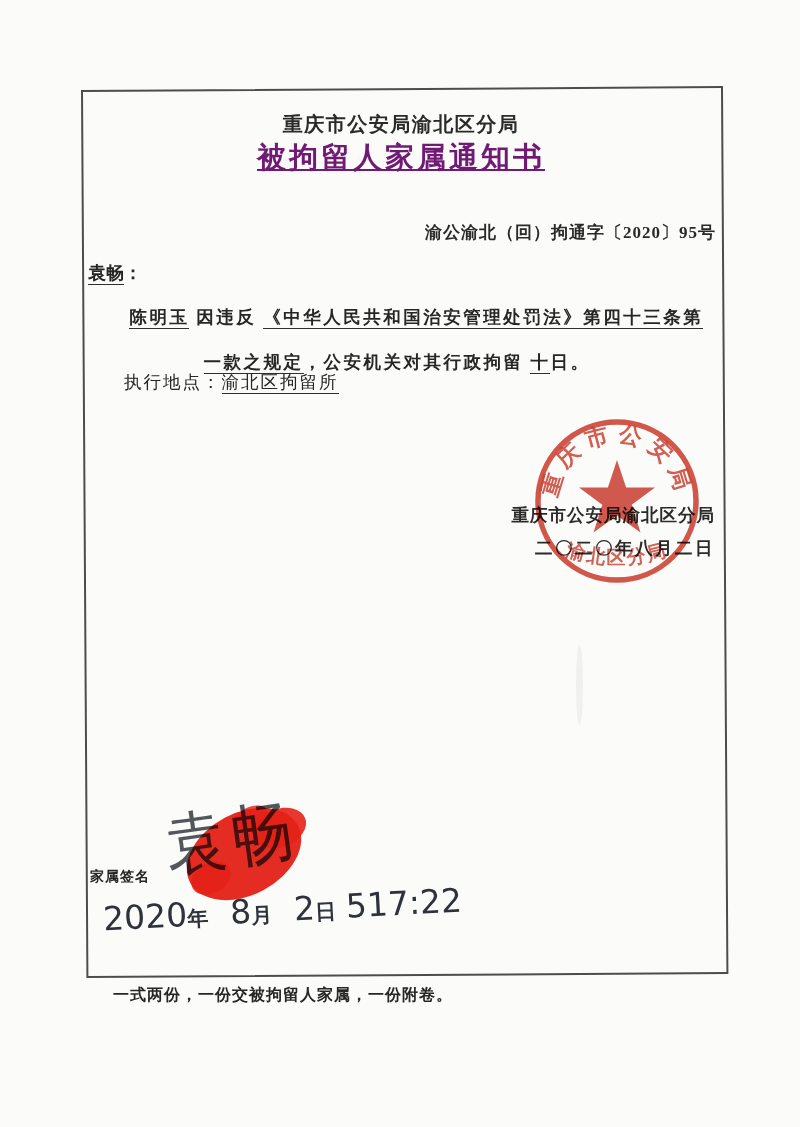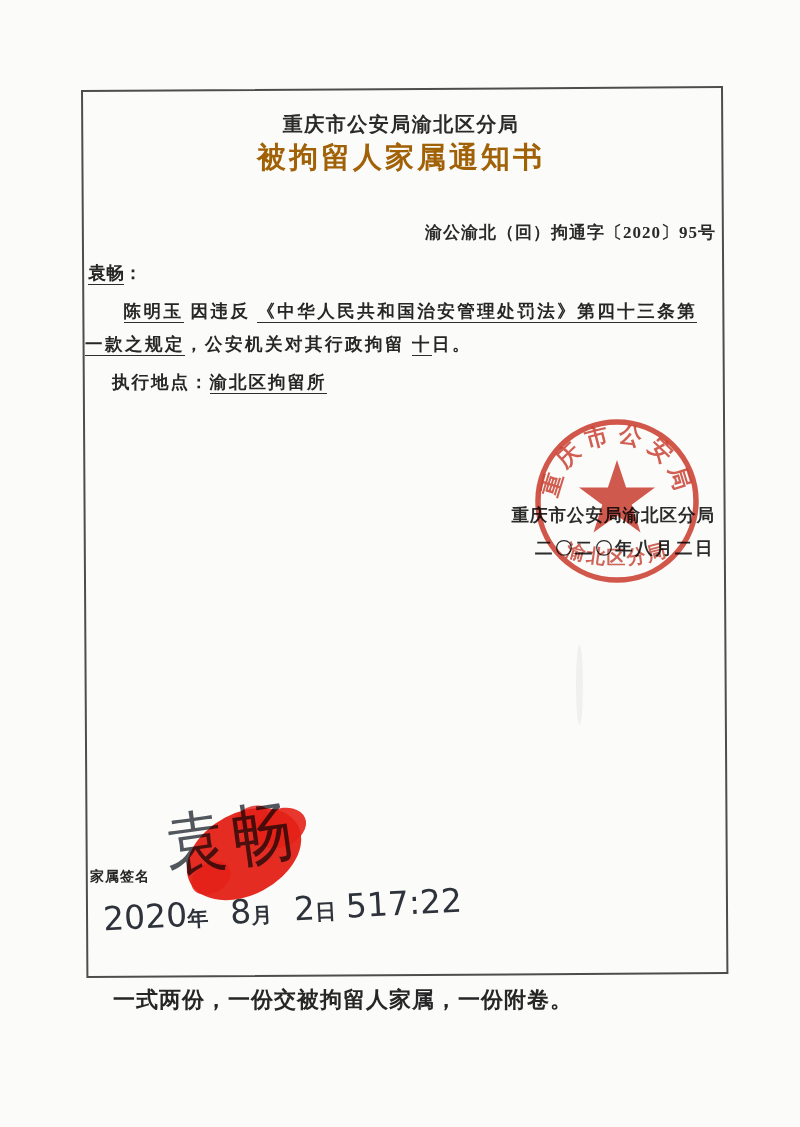--- a/index.html
+++ b/index.html
@@ -17,38 +17,39 @@
     transform:rotate(-0.35deg);
     transform-origin:top left;
     background:transparent;
   }
   .agency-header{
     left:80px;top:111px;width:642px;text-align:center;
     font-size:20px;font-weight:700;letter-spacing:1.5px;color:#2a2a2a;
   }
   .notice-title{
     left:80px;top:138px;width:642px;text-align:center;
-    font-size:29px;font-weight:700;letter-spacing:3px;color:#a16207;
+    font-size:29px;font-weight:700;letter-spacing:3px;color:#701a75;text-decoration:underline;
   }
   .doc-number{
     right:84px;top:201px;text-align:right;
     font-size:17px;font-weight:600;letter-spacing:1px;color:#2a2a2a;margin-top:20px;
   }
   .addressee{
     left:88px;top:261px;font-size:18px;font-weight:700;color:#262626;
   }
   .para{
     left:85px;top:295px;width:624px;
-    font-size:17.5px;font-weight:600;line-height:33px;
+    font-size:17.5px;font-weight:600;line-height:45px;
     letter-spacing:2.5px;color:#262626;
     text-indent:2.2em;
+    text-align:center;
   }
   .u{border-bottom:1.6px solid #2e2e2e;padding-bottom:1px;}
   .location{
-    left:112px;top:370px;font-size:17.5px;font-weight:700;
+    left:124px;top:370px;font-size:17.5px;font-weight:400;
     letter-spacing:2px;color:#262626;
   }
   .issuer-agency{
     right:85px;top:503px;font-size:17.5px;font-weight:600;
     letter-spacing:1px;color:#2b2b2b;z-index:1;
   }
   .issue-date{
     right:85px;top:536px;font-size:17.5px;font-weight:600;
     letter-spacing:2.5px;color:#2b2b2b;z-index:1;
   }
@@ -80,21 +81,21 @@
     left:103px;top:890px;transform:rotate(-3deg);
     font-family:"DejaVu Sans",sans-serif;color:#2e323a;
     white-space:nowrap;z-index:2;
   }
   .hw-date span{display:inline-block;}
   .hw-num{font-size:33px;}
   .hw-unit{font-size:21px;font-weight:700;}
   .gap-s{margin-left:10px;}
   .gap-m{margin-left:22px;}
   .footer-note{
-    left:113px;top:985px;font-size:22px;font-weight:700;
+    left:113px;top:985px;font-size:16px;font-weight:700;
     letter-spacing:1px;color:#262626;
   }
 </style>
 </head>
 <body>
 
 <div class="abs frame"></div>
 
 <div class="abs agency-header">重庆市公安局渝北区分局</div>
 <div class="abs notice-title">被拘留人家属通知书</div>

